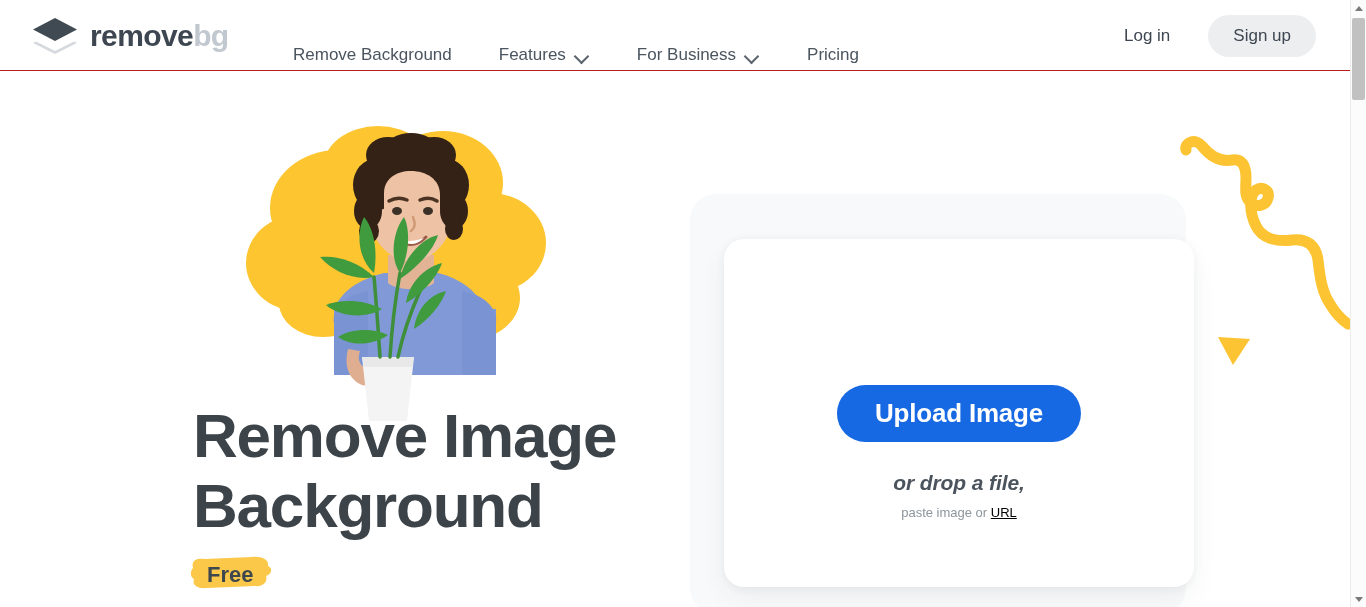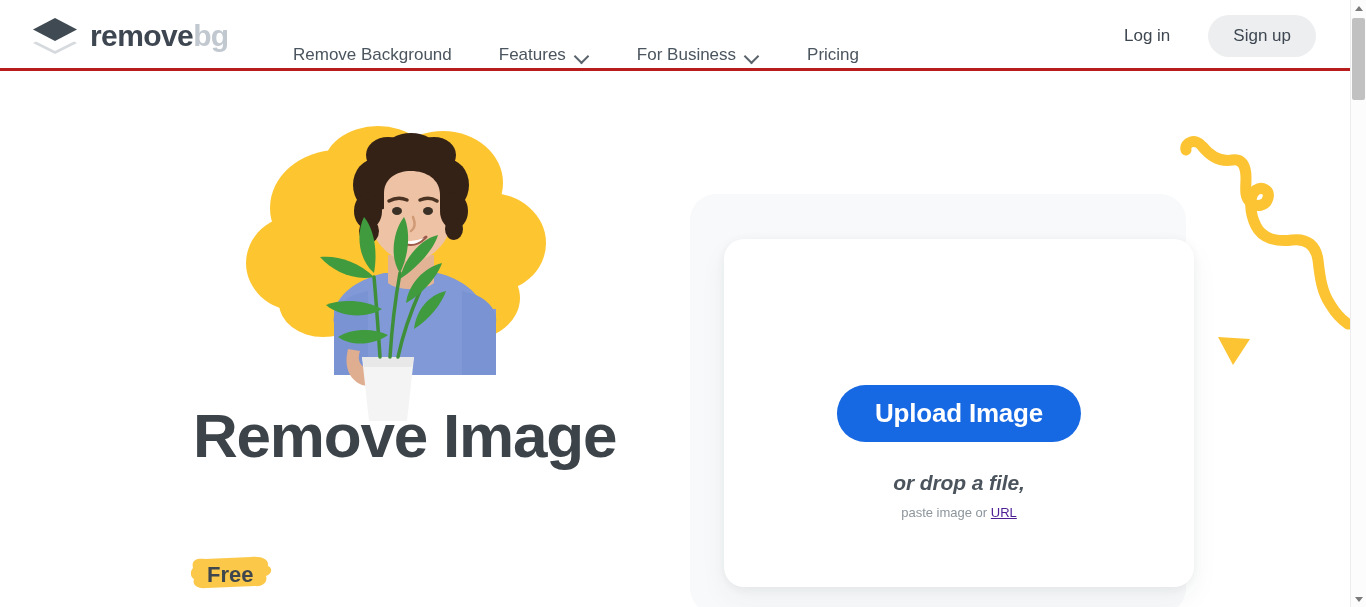--- a/index.html
+++ b/index.html
@@ -30,21 +30,21 @@
     overflow: hidden;
   }
 
   
   #header {
     position: absolute;
     left: 0; top: 0;
     width: 1350px;
     height: 71px;
     background: #ffffff;
-    border-bottom: 3px solid #b91c1c;
+    border-bottom: 1px solid #b91c1c;
     display: flex;
     align-items: center;
     z-index: 30;
   }
 
   #logo {
     position: absolute;
     left: 32px;
     top: 14px;
     display: flex;
@@ -250,21 +250,21 @@
   #paste-text {
     position: absolute;
     top: 266px;
     left: 0;
     width: 100%;
     text-align: center;
     font-size: 13px;
     color: #8d959c;
   }
   #paste-url-link {
-    color: #4c1d95;
+    color: #000000;
     text-decoration: underline;
     cursor: pointer;
   }
 
   
   #deco-squiggle {
     position: absolute;
     left: 1180px;
     top: 132px;
     width: 170px;
@@ -439,20 +439,21 @@
             <path d="M154 196 C136 186 112 186 98 192 C112 204 138 206 154 196Z"></path>
             <path d="M178 190 C196 180 210 162 214 150 C196 154 180 172 178 190Z"></path>
             <path d="M160 222 C144 214 122 216 110 224 C124 234 146 232 160 222Z"></path>
             <path d="M186 216 C202 206 214 190 218 178 C200 182 188 198 186 216Z"></path>
           </g>
         </svg>
       </div>
 
       <h1 id="headline">
         <span>Remove Image</span><br>
+        <span>Background</span>
       </h1>
 
       <div id="subheadline">
         <span id="sub-free-wrap">
           <svg viewBox="0 0 84 42" xmlns="http://www.w3.org/2000/svg">
             <path d="M4 16 C2 8 8 6 16 7 L62 5 C74 4 80 8 79 14 C84 16 83 22 77 24
                      C79 30 74 35 66 34 L18 36 C8 37 3 33 5 27 C1 25 1 19 4 16 Z" fill="#fbc84a"></path>
           </svg>
           <span id="sub-free-text">Free</span>
         </span>

